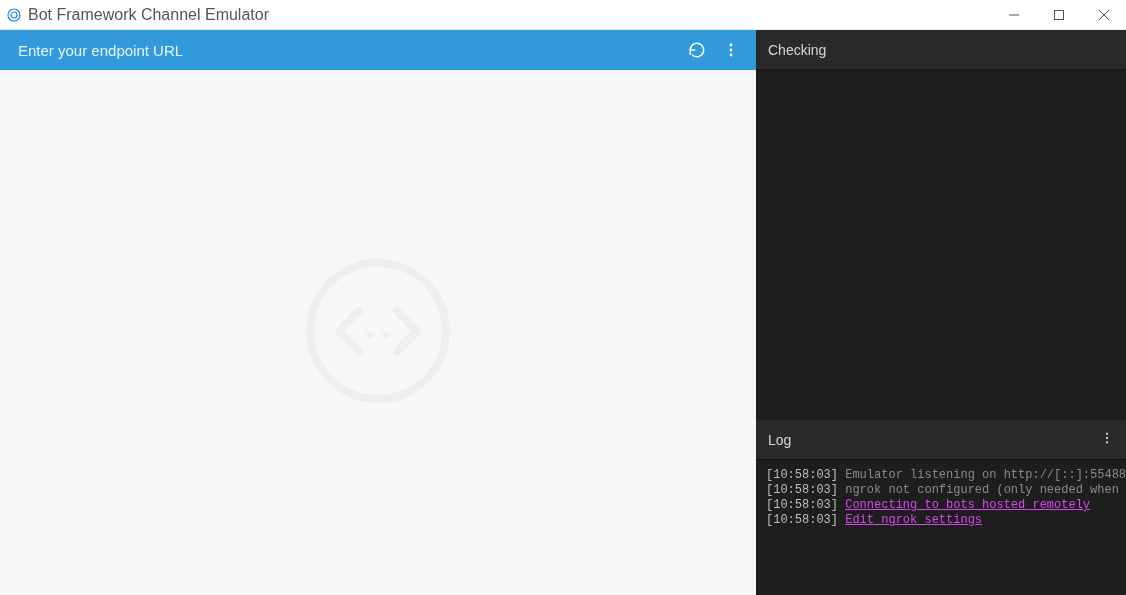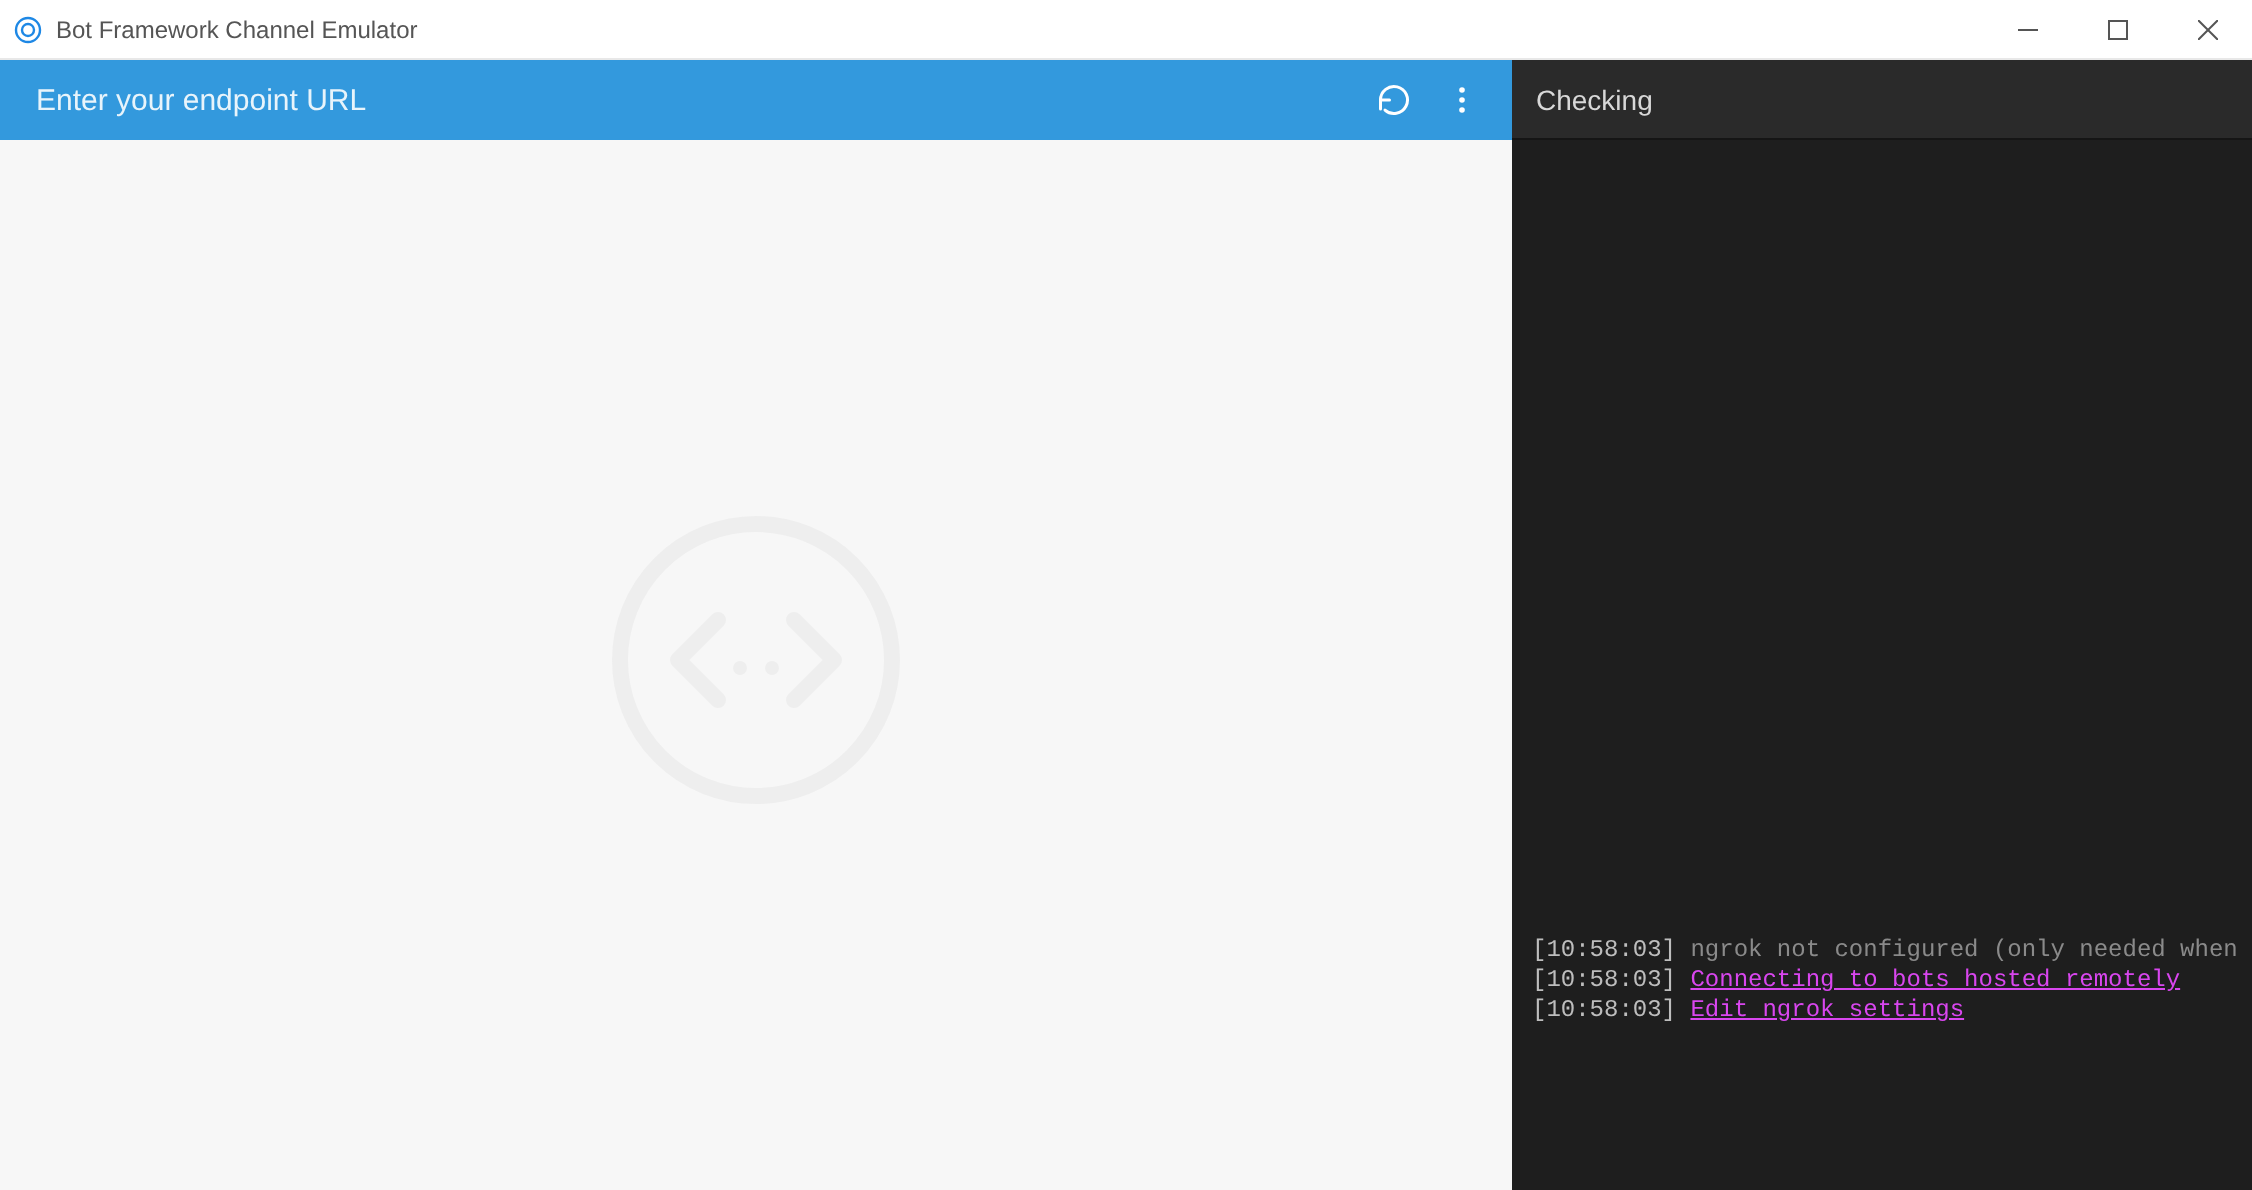--- a/index.html
+++ b/index.html
@@ -12,21 +12,21 @@
   display: flex;
   flex-direction: column;
 }
 .titlebar {
   height: 30px;
   background: #fff;
   border-bottom: 1px solid #e8e8e8;
   display: flex;
   align-items: center;
   padding-left: 6px;
-  font-size: 12px;
+  font-size: 16px;
   color: #555;
 }
 .titlebar .app-icon {
   width: 16px;
   height: 16px;
   margin-right: 6px;
   display: flex;
   align-items: center;
   justify-content: center;
 }
@@ -182,19 +182,31 @@
       </span>
     </div>
   </div>
 
   <div class="right">
     <div class="panel-header">
       <span>Checking</span>
     </div>
     <div class="details-body"></div>
 
+    <div class="panel-header">
+      <span>Log</span>
+      <span class="spacer"></span>
+      <span>
+        <svg width="14" height="14" viewBox="0 0 16 16" fill="#cfcfcf">
+          <circle cx="8" cy="3" r="1.3"></circle>
+            <circle cx="8" cy="8" r="1.3"></circle>
+            <circle cx="8" cy="13" r="1.3"></circle>
+        </svg>
+      </span>
+    </div>
     <div class="log-body" id="log-body">
+        <div class="log-line"><span class="ts">[10:58:03] </span><span class="msg">Emulator listening on http://[::]:55488</span></div>
         <div class="log-line"><span class="ts">[10:58:03] </span><span class="msg">ngrok not configured (only needed when connecting to remotely hosted bots)</span></div>
         <div class="log-line"><span class="ts">[10:58:03] </span><span class="link">Connecting to bots hosted remotely</span></div>
         <div class="log-line"><span class="ts">[10:58:03] </span><span class="link">Edit ngrok settings</span></div>
       </div>
   </div>
 </div>
 
 </body></html>

